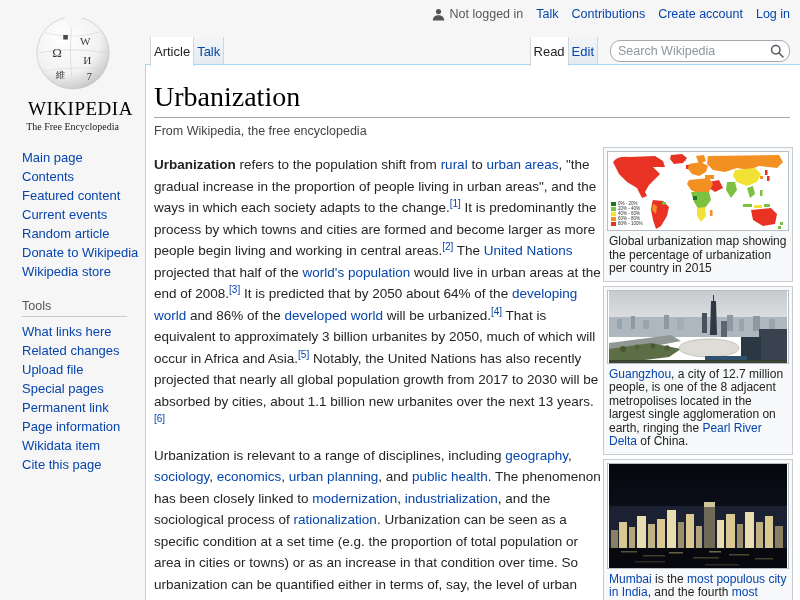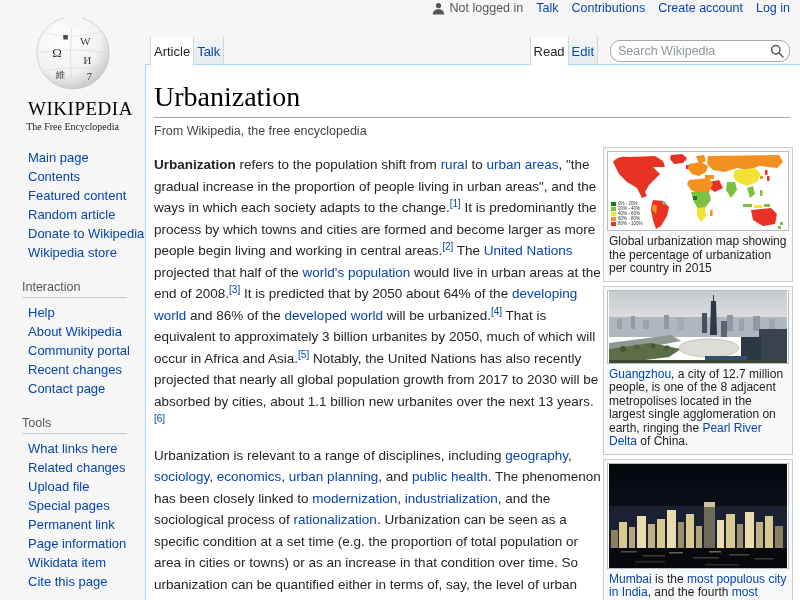--- a/index.html
+++ b/index.html
@@ -6,38 +6,38 @@
   html,body { width:800px; height:600px; overflow:hidden; }
   body {
     font-family:"Liberation Sans", sans-serif;
     background:#f6f6f6;
     color:#252525;
     position:relative;
   }
   a, .wlink { color:#0645ad; text-decoration:none; cursor:pointer; }
   
   #personal-bar {
-    position:absolute; top:1px; right:10px;
+    position:absolute; top:7px; right:10px;
     display:flex; align-items:center; gap:13px;
     font-size:12.5px; color:#54595d;
   }
   #personal-bar .plink { color:#0645ad; }
   
   #left-panel { position:absolute; left:0; top:0; width:145px; height:600px; }
   #logo { width:145px; padding-top:12px; text-align:center; cursor:pointer; }
   #logo .wordmark { font-family:"Liberation Serif", serif; font-size:19px; letter-spacing:0.5px; color:#000; margin-top:2px;margin-left:16px; }
   #logo .tagline  { font-family:"Liberation Serif", serif; font-size:10px; color:#222; margin-top:1px; }
   #sidebar { padding:16px 8px 0 22px; }
   .nav-section { margin-bottom:18px; }
   .nav-header {
     font-size:12.5px; color:#555; padding-bottom:3px; margin-bottom:5px;
     border-bottom:1px solid #c8ccd1; width:105px;
   }
   .nav-header:empty { display:none; border:none; margin:0; padding:0; }
-  .nav-list { list-style:none;margin-left:6px; }
+  .nav-list { list-style:none; }
   .nav-list li { font-size:13px; line-height:19px; color:#0645ad; cursor:pointer; white-space:nowrap; }
   
   #tabs-row {
     position:absolute; left:145px; top:36px; width:655px; height:29px;
     display:flex; align-items:flex-end;
   }
   .tab {
     height:28px; padding:0 3px; display:flex; align-items:center;
     font-size:13px; color:#0645ad; cursor:pointer;
     background:linear-gradient(to bottom,#f3f6f8 0%,#e4eaef 100%);
@@ -131,33 +131,24 @@
     <div class="tagline">The Free Encyclopedia</div>
   </div>
 
   <nav id="sidebar">
     <div class="nav-section">
 
       <ul class="nav-list">
           <li>Main page</li>
           <li>Contents</li>
           <li>Featured content</li>
+          <li>Current events</li>
           <li>Random article</li>
           <li>Donate to Wikipedia</li>
           <li>Wikipedia store</li>
-        </ul>
-    </div>
-    <div class="nav-section">
-      <div class="nav-header">Interaction</div>
-      <ul class="nav-list">
-          <li>Help</li>
-          <li>About Wikipedia</li>
-          <li>Community portal</li>
-          <li>Recent changes</li>
-          <li>Contact page</li>
         </ul>
     </div>
     <div class="nav-section">
       <div class="nav-header">Tools</div>
       <ul class="nav-list">
           <li>What links here</li>
           <li>Related changes</li>
           <li>Upload file</li>
           <li>Special pages</li>
           <li>Permanent link</li>

